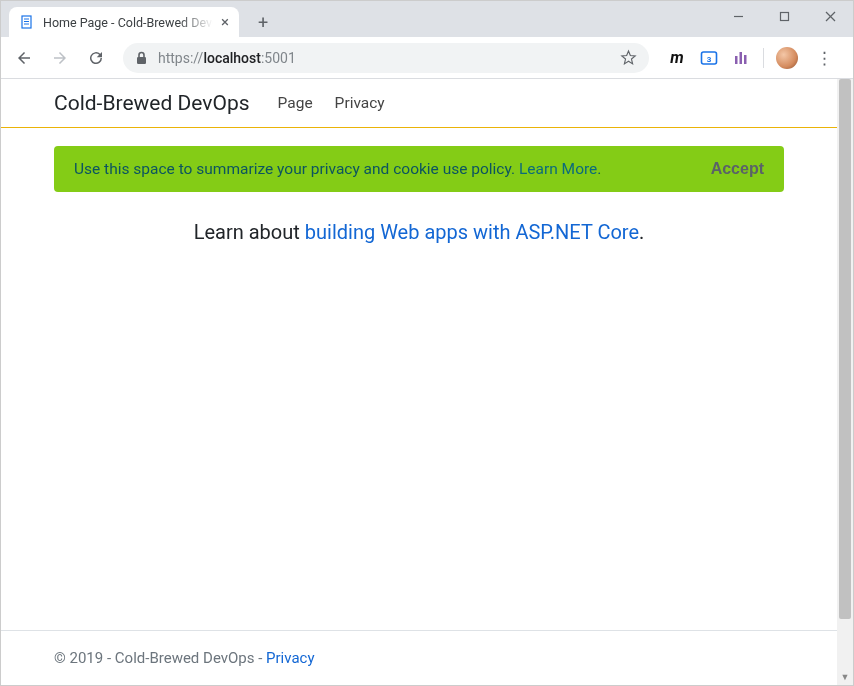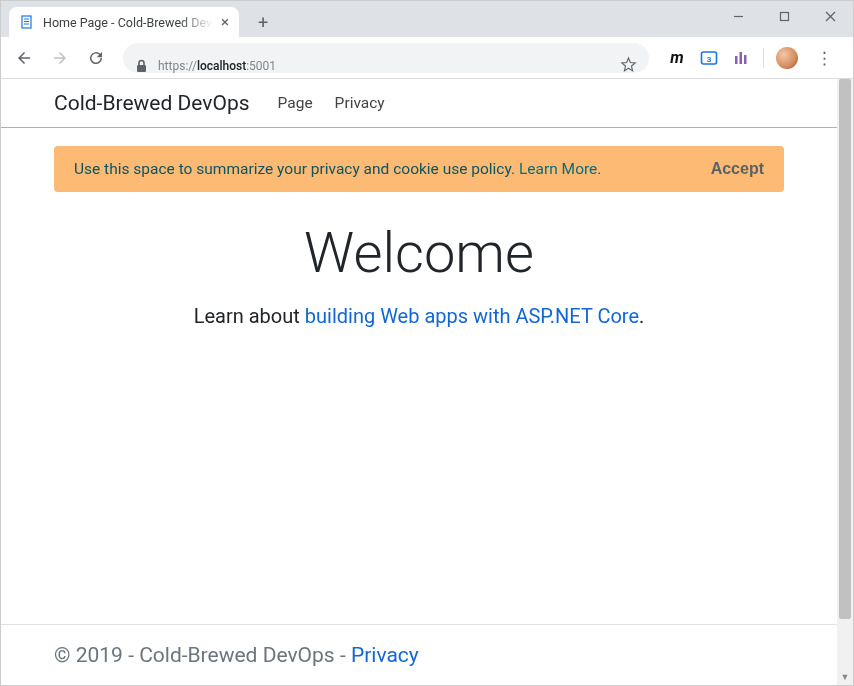--- a/index.html
+++ b/index.html
@@ -90,24 +90,24 @@
       cursor: pointer;
       border-radius: 50%;
     }
     .nav-icon.disabled { color: #bdc1c6; cursor: default; }
     .omnibox {
       flex: 1;
       height: 30px;
       background: #f1f3f4;
       border-radius: 15px;
       display: flex;
-      align-items: flex-end;
+      align-items: center;
       padding: 0 12px;
       gap: 10px;
-      font-size: 12px;
+      font-size: 14px;
       color: #202124;
       margin: 0 6px;
     }
     .lock-icon { color: #5f6368; font-size: 13px; }
     .url-text { flex: 1; }
     .url-text .muted { color: #80868b; }
     .url-text .bold { color: #202124; font-weight: 500;}
     .star-icon { color: #5f6368; cursor: pointer; }
     .ext-icons { display: flex; align-items: center; gap: 12px; padding: 0 6px; }
     .ext { width: 20px; height: 20px; display: flex; align-items: center; justify-content: center; font-size: 14px; cursor: pointer; }
@@ -179,21 +179,21 @@
     }
     .brand {
       font-size: 21px;
       color: #212529;
       text-decoration: none;
     }
     .nav-links { display: flex; gap: 22px; }
     .nav-link { color: #444; font-size: 15.5px; text-decoration: none; cursor: pointer; }
     .main { flex: 1; padding-top: 18px; }
     .alert {
-      background: #fdba74;
+      background: #84cc16;
       color: #0c5460;
       padding: 14px 20px;
       border-radius: 4px;
       display: flex;
       align-items: center;
       justify-content: space-between;
       gap: 16px;
       font-size: 15.5px;
     }
     .alert a { color: #0c6b7a; text-decoration: none; cursor: pointer; }
@@ -206,21 +206,21 @@
       cursor: pointer;
     }
     .hero { text-align: center; margin-top: 28px; }
     .hero h1 { font-size: 56px; font-weight: 300; color: #212529; }
     .lead { margin-top: 18px; font-size: 20px; color: #212529; }
     .lead a { color: #1367d4; text-decoration: none; cursor: pointer; }
     .footer {
       border-top: 1px solid #dee2e6;
       padding: 18px 0;
       color: #6c757d;
-      font-size: 21px;
+      font-size: 15px;
     }
     .footer a { color: #1367d4; text-decoration: none; cursor: pointer; }
     svg { display: block; }
   </style>
 </head>
 <body>
 
 <div class="titlebar">
   <div class="tab">
     <span class="favicon">
@@ -325,21 +325,20 @@
       <main class="main">
         <div class="container">
           <div class="alert">
             <div>
               <span>Use this space to summarize your privacy and cookie use policy. </span><a>Learn More</a><span>.</span>
             </div>
             <button class="accept-btn">Accept</button>
           </div>
 
           <div class="hero">
-            <h1>Welcome</h1>
             <p class="lead">
               <span>Learn about </span><a>building Web apps with ASP.NET Core</a><span>.</span>
             </p>
           </div>
         </div>
       </main>
 
       <footer class="footer">
         <div class="container">
           <span>© 2019 - Cold-Brewed DevOps - </span><a>Privacy</a>

